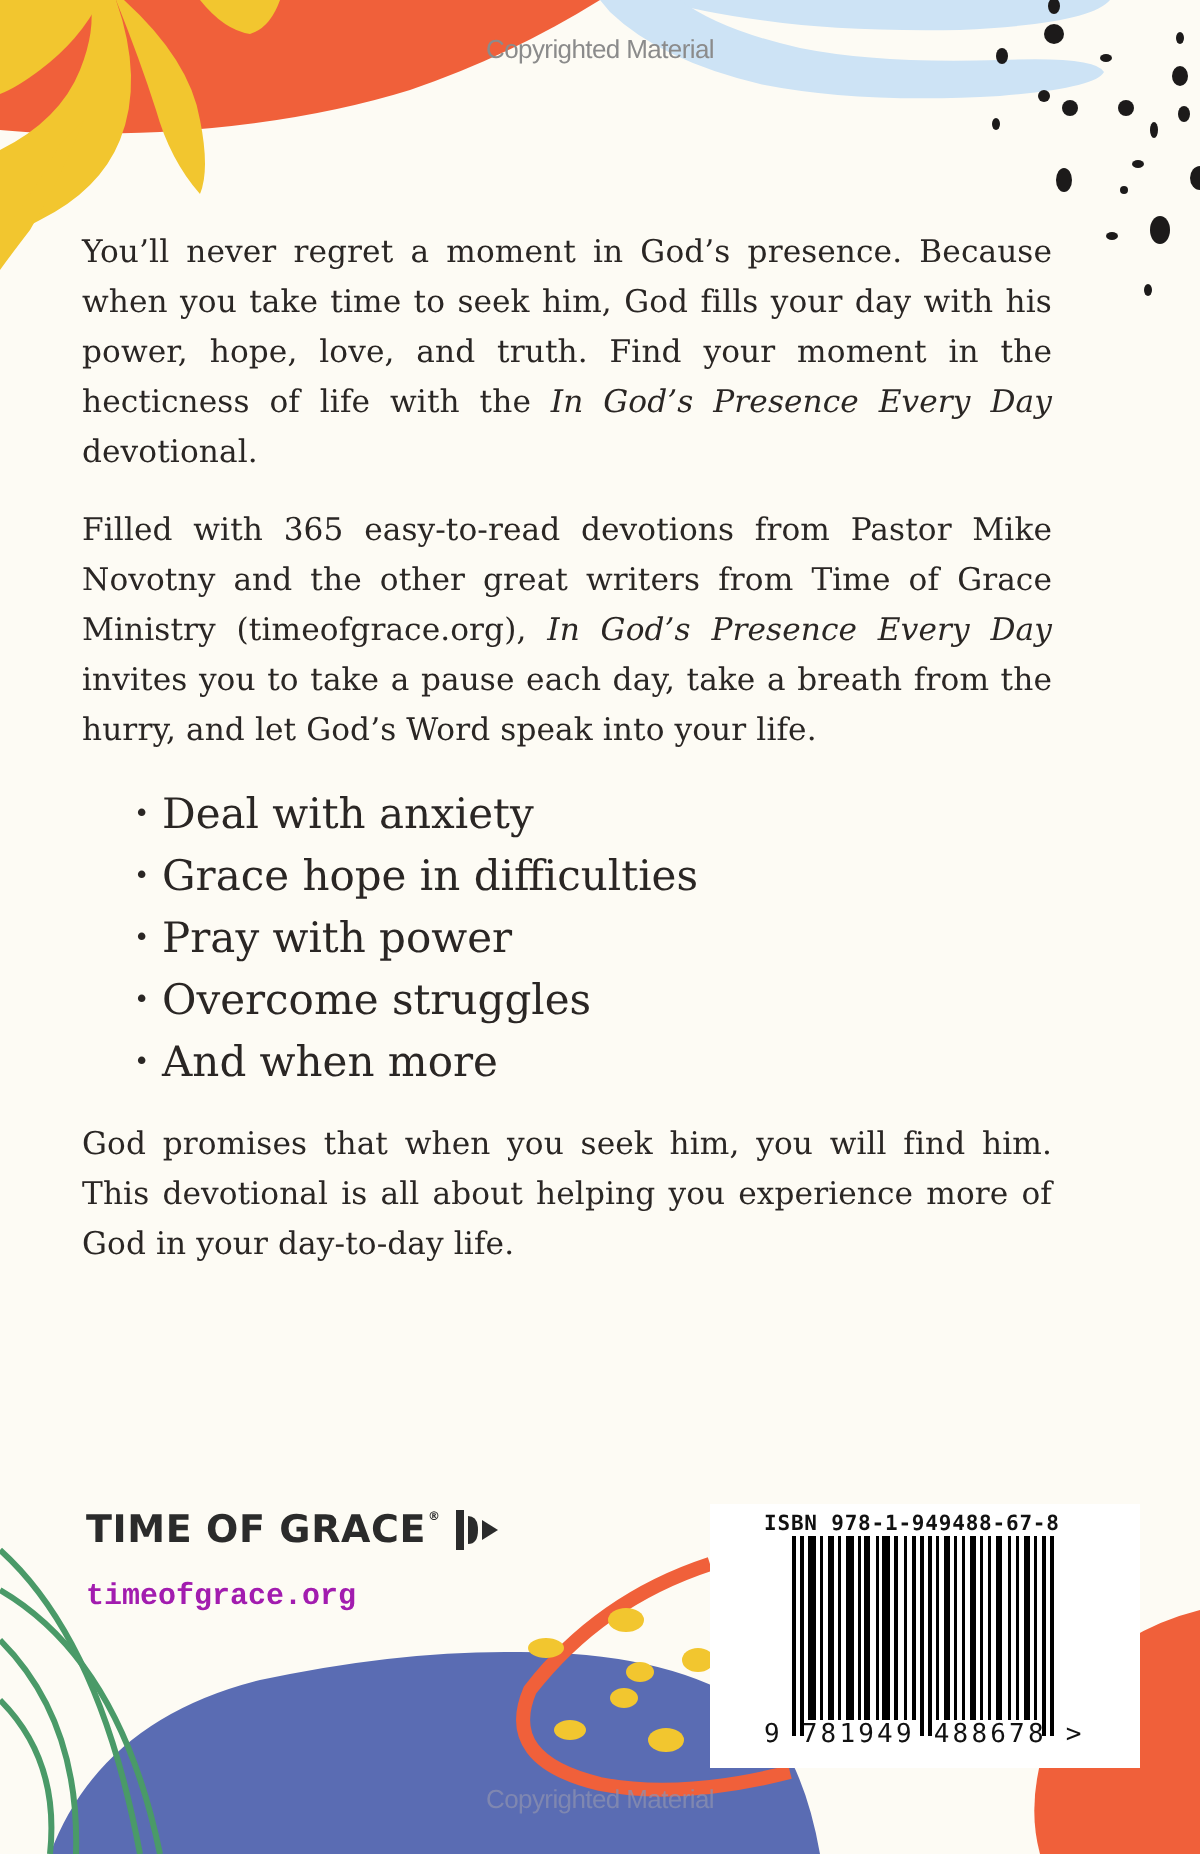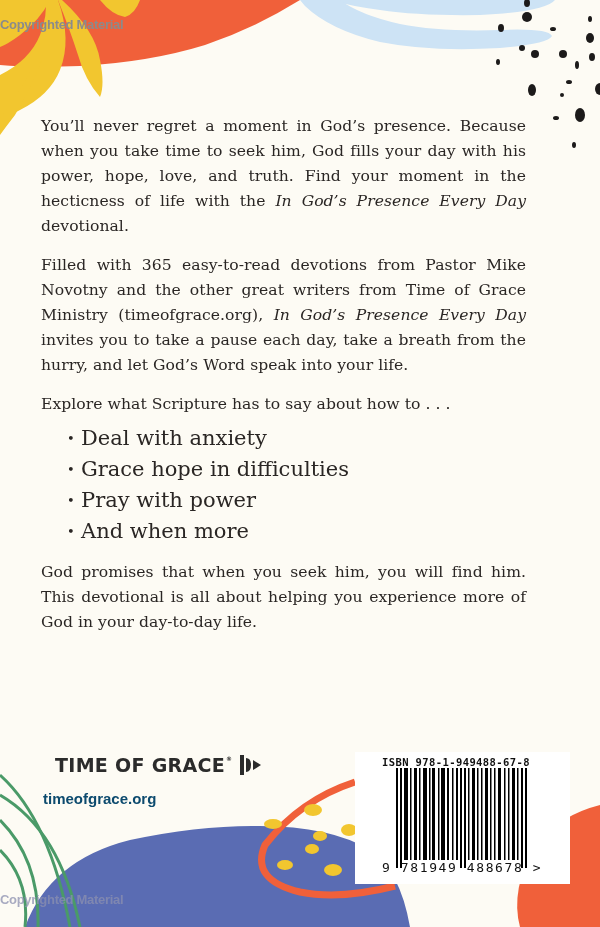--- a/index.html
+++ b/index.html
@@ -5,22 +5,22 @@
   html, body { margin: 0; padding: 0; }
   body {
     width: 600px; height: 927px; overflow: hidden;
     background: #fdfbf4;
     position: relative;
     font-family: "DejaVu Serif", "Liberation Serif", serif;
     color: #2a2624;
   }
   .deco { position: absolute; left: 0; top: 0; pointer-events: none; }
   .watermark {
-    position: absolute; left: 0; width: 600px; text-align: left;
-    font-family: "Liberation Sans", sans-serif; font-weight: bold;
+    position: absolute; left: 0; width: 600px; text-align: center;
+    font-family: "Liberation Sans", sans-serif; font-weight: normal;
     font-size: 13px; color: #8b8b8b; letter-spacing: -0.3px;
   }
   .wm-top { top: 17px; }
   .wm-bottom { top: 892px; color: #8c90b0; opacity: 0.75; }
 
   .content {
     position: absolute; left: 41px; top: 114px; width: 485px;
   }
   .para {
     font-size: 15.6px; line-height: 25px; margin: 0 0 14px 0;
@@ -29,31 +29,31 @@
   .para i { font-style: italic; }
   .bullets { list-style: none; margin: 0 0 13px 0; padding: 0 0 0 26px; }
   .bullets li {
     font-size: 21px; line-height: 31px; position: relative; padding-left: 14px;
   }
   .bullets li::before {
     content: "•"; position: absolute; left: 0; top: 0; font-size: 13px;
   }
 
   .brand {
-    position: absolute; left: 55px; top: 754px;
+    position: absolute; left: 43px; top: 754px;
     font-family: "DejaVu Sans", "Liberation Sans", sans-serif;
     font-weight: bold; font-size: 19px; letter-spacing: 0.3px; color: #2b2b2b;
     display: flex; align-items: center;
   }
   .brand .reg { font-size: 6px; vertical-align: top; margin-left: 1px; position: relative; top: -7px; }
   .brand-icon { margin-left: 8px; display: inline-flex; align-items: center; }
   .url {
     position: absolute; left: 43px; top: 790px;
-    font-family: Liberation Sans, sans-serif;
-    font-weight: bold; font-size: 15px; color: #0c4a6e;
+    font-family: Liberation Mono, monospace;
+    font-weight: bold; font-size: 15px; color: #a21caf;
   }
 
   .barcode-box {
     position: absolute; left: 355px; top: 752px; width: 215px; height: 132px;
     background: #ffffff;
   }
   .isbn-text {
     position: absolute; left: 27px; top: 4px;
     font-family: "DejaVu Sans Mono", "Liberation Mono", monospace;
     font-size: 10.5px; font-weight: bold; letter-spacing: 0.4px; color: #111; text-align: center;
@@ -131,26 +131,26 @@
   <path d="M600,805 L600,927 L520,927 Q510,890 535,845 Q560,815 600,805 Z" fill="#f0603a"></path>
 </svg>
 
 <div class="watermark wm-top">Copyrighted Material</div>
 
 <div class="content">
   <p class="para"><span>You’ll never regret a moment in God’s presence. Because when you take time to seek him, God fills your day with his power, hope, love, and truth. Find your moment in the hecticness of life with the </span><i>In God’s Presence Every Day</i><span> devotional.</span></p>
 
   <p class="para"><span>Filled with 365 easy-to-read devotions from Pastor Mike Novotny and the other great writers from Time of Grace Ministry (timeofgrace.org), </span><i>In God’s Presence Every Day</i><span> invites you to take a pause each day, take a breath from the hurry, and let God’s Word speak into your life.</span></p>
 
-  <p class="para" style="margin-bottom:6px">Explore what Scripture has to say about how to . . .</p>
 
   <ul class="bullets">
     <li>Deal with anxiety</li>
     <li>Grace hope in difficulties</li>
     <li>Pray with power</li>
+    <li>Overcome struggles</li>
     <li>And when more</li>
   </ul>
 
   <p class="para">God promises that when you seek him, you will find him. This devotional is all about helping you experience more of God in your day-to-day life.</p>
 </div>
 
 <div class="brand">
   <span>TIME OF GRACE</span>
     <span class="reg">®</span>
   <span class="brand-icon">

